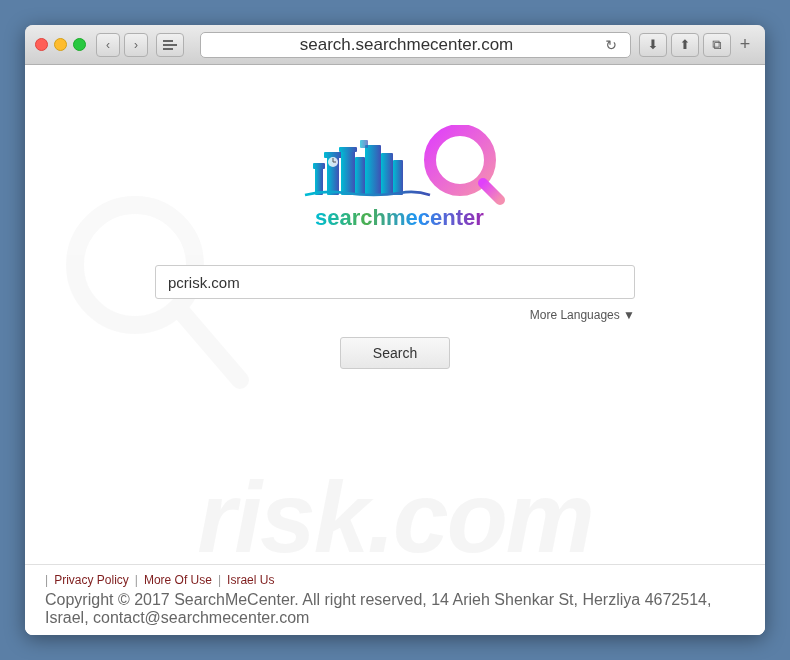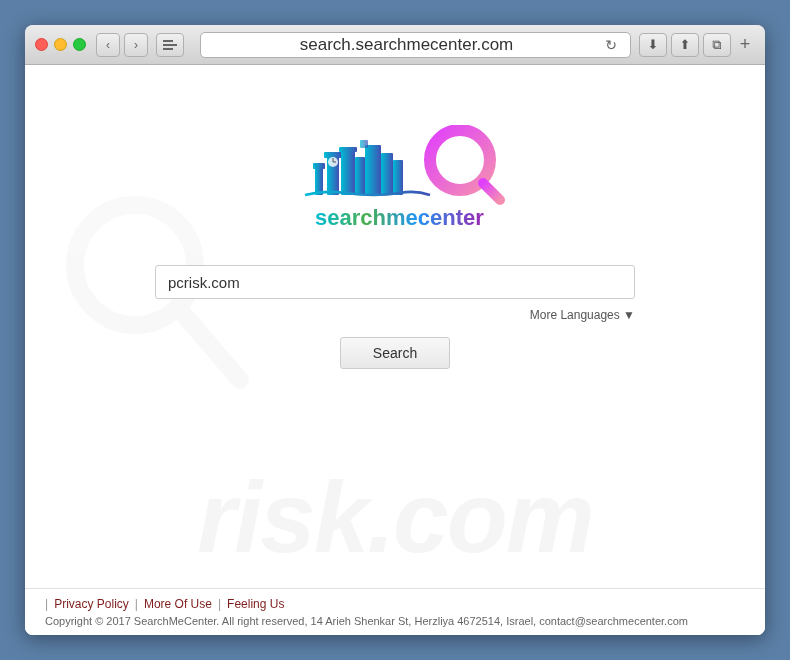--- a/index.html
+++ b/index.html
@@ -259,21 +259,21 @@
     .footer-links a {
       color: #7f1d1d;
       text-decoration: none;
     }
 
     .footer-separator {
       color: #999;
     }
 
     .footer-copyright {
-      font-size: 11px;
+      font-size: 16px;
       color: #666;
       text-align: left;
     }
   </style>
 </head>
 <body>
 
 <div class="browser-window">
 
   <div class="title-bar">
@@ -382,18 +382,18 @@
       </div>
     </div>
 
     <div class="page-footer">
       <div class="footer-links">
         <span class="footer-separator">|</span>
         <a href="#">Privacy Policy</a>
         <span class="footer-separator">|</span>
         <a href="#">More Of Use</a>
         <span class="footer-separator">|</span>
-        <a href="#">Feeling Us</a>
+        <a href="#">Israel Us</a>
       </div>
       <div class="footer-copyright">Copyright © 2017 SearchMeCenter. All right reserved, 14 Arieh Shenkar St, Herzliya 4672514, Israel, contact@searchmecenter.com</div>
     </div>
   </div>
 </div>
 
 </body></html>

